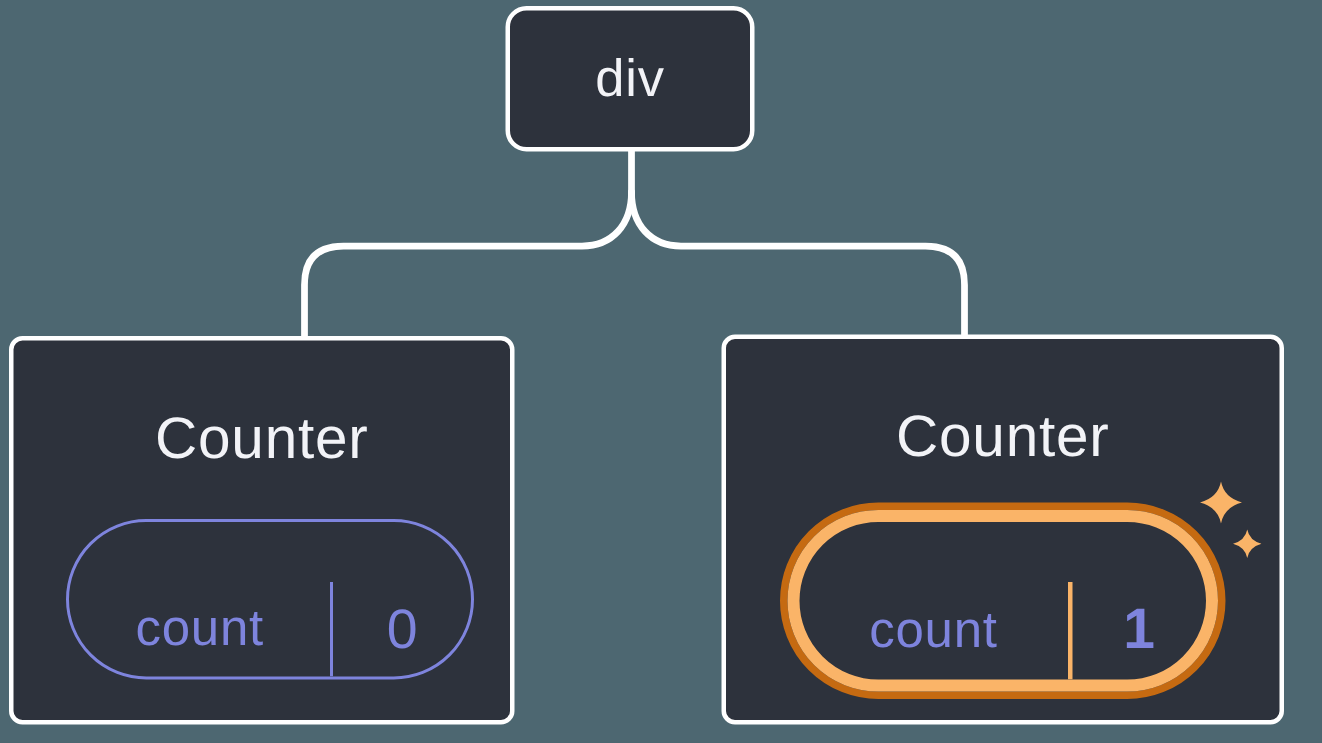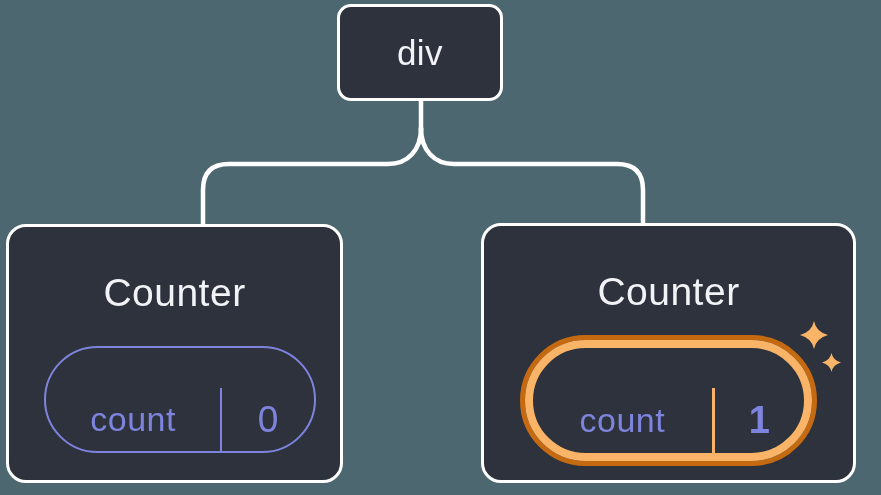--- a/index.html
+++ b/index.html
@@ -14,21 +14,21 @@
 
   .node-root{
     position:absolute;left:337px;top:4px;width:166px;height:97px;
     background:var(--card);border:3.5px solid var(--line);border-radius:14px;
     display:flex;align-items:center;justify-content:center;
     color:var(--text);font-size:35px;letter-spacing:.5px;
   }
 
   .card{
     position:absolute;background:var(--card);
-    border:3.5px solid var(--line);border-radius:20px;
+    border:3.5px solid var(--line);border-radius:9px;
   }
   .card-left{left:6px;top:224px;width:337px;height:259px;}
   .card-right{left:481px;top:223px;width:375px;height:260px;}
   .card-title{
     position:absolute;left:0;right:0;top:44px;text-align:center;
     color:var(--text);font-size:39px;font-weight:500;letter-spacing:.5px;
   }
 
   .pill{
     display:flex;align-items:stretch;height:100%;width:100%;

